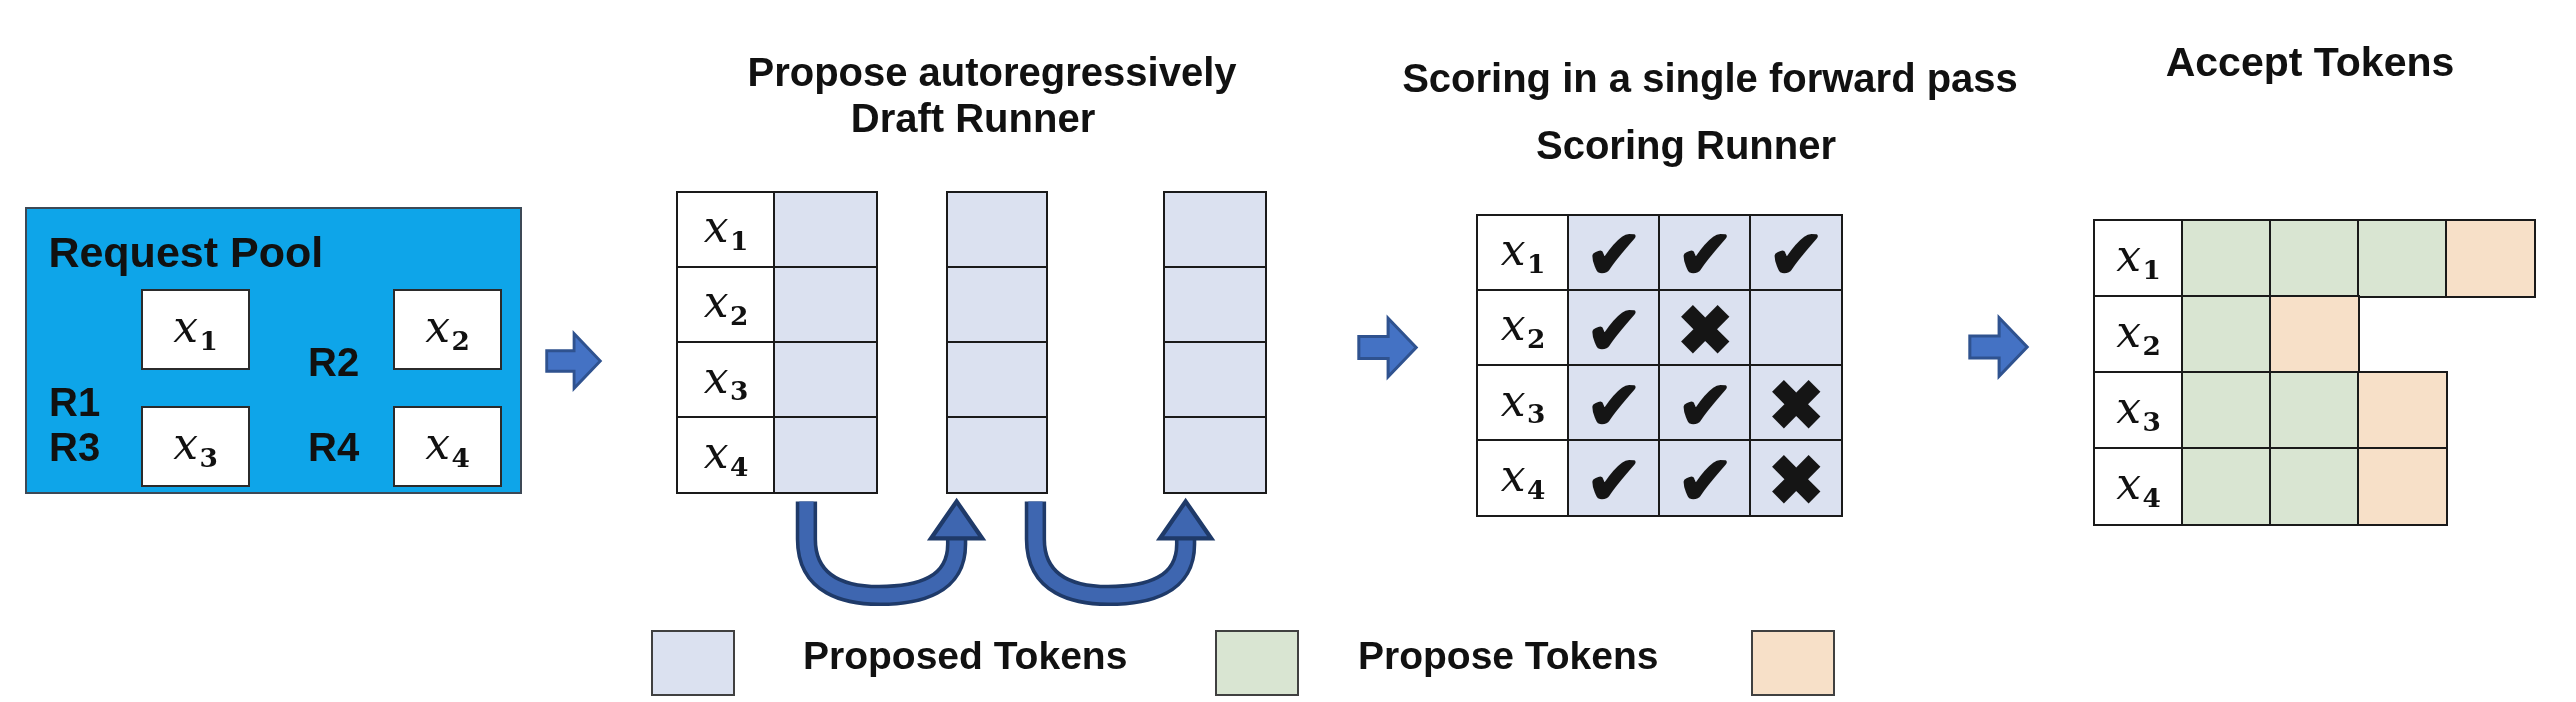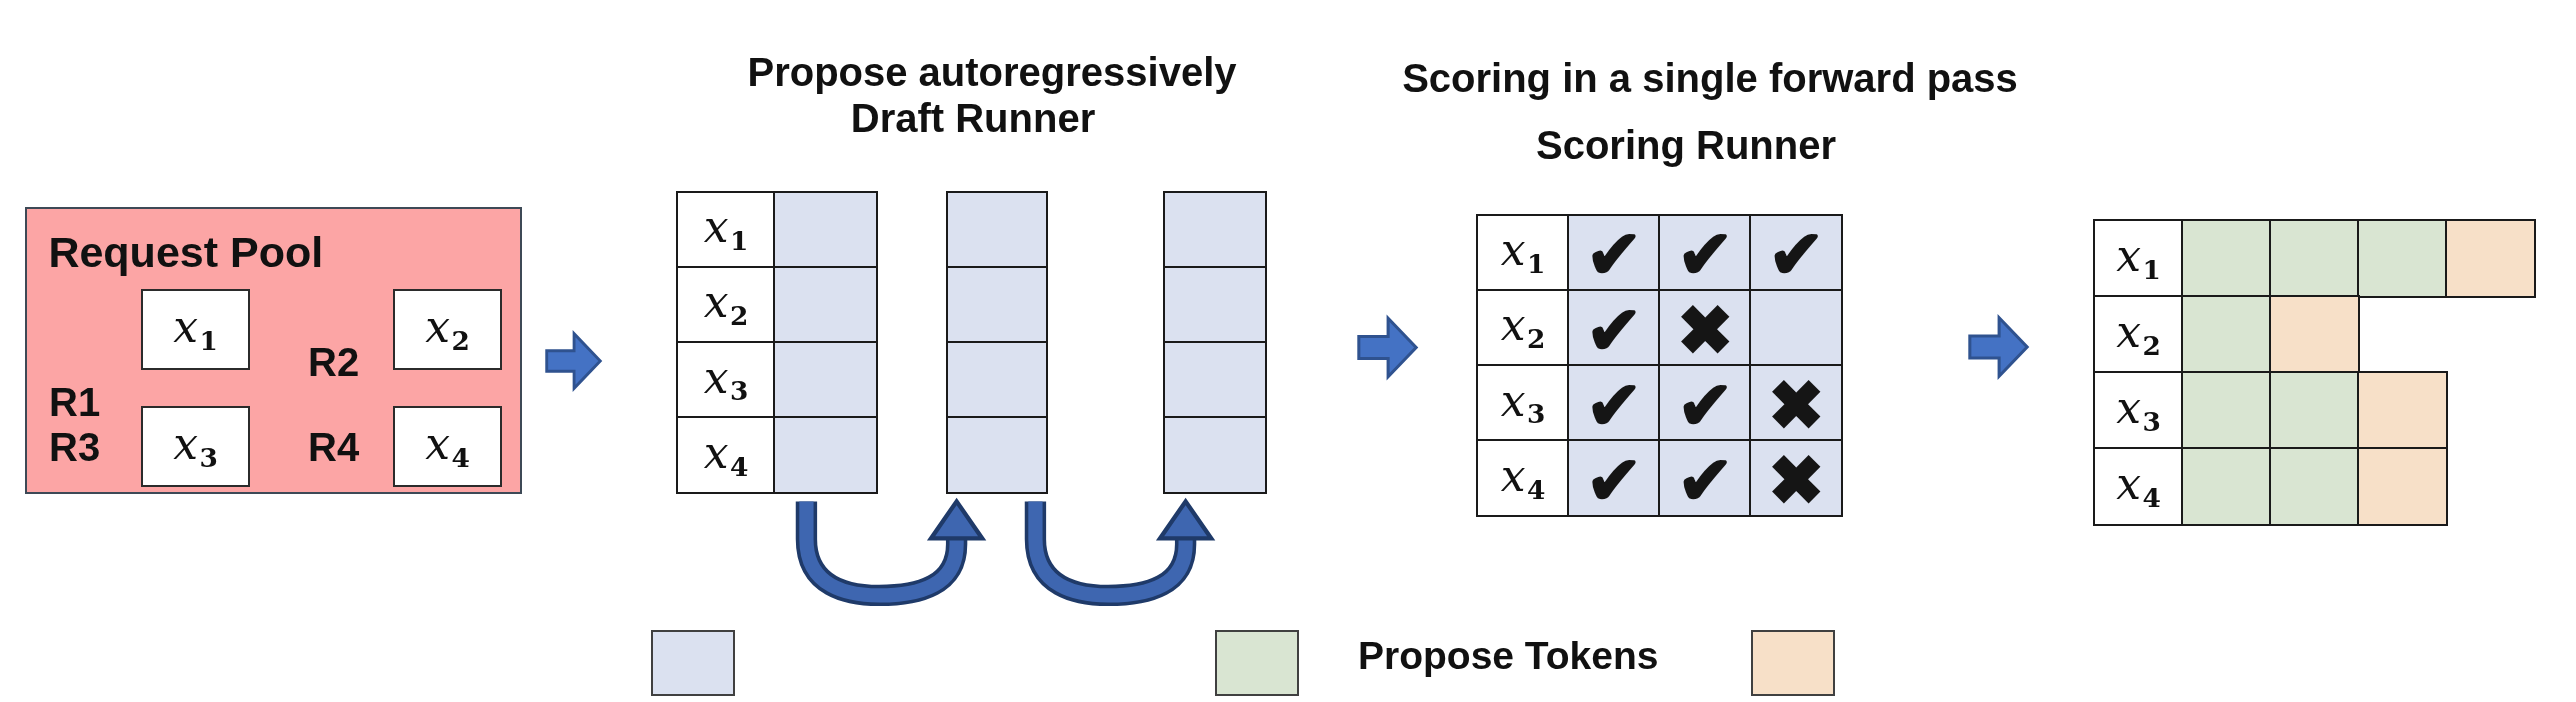--- a/index.html
+++ b/index.html
@@ -15,21 +15,21 @@
   }
   html,body{margin:0;padding:0;background:#ffffff;}
   body{width:2576px;height:703px;font-family:"Liberation Sans",sans-serif;color:#111;}
   .canvas{position:relative;width:2576px;height:703px;overflow:hidden;background:#fff;padding-left:47px;}
 
   
   .h{position:absolute;font-size:40px;font-weight:600;white-space:nowrap;transform:translateX(-50%);line-height:1.1;}
   .h.accept{font-size:41px;font-weight:700;}
 
   
-  .pool{position:absolute;left:25px;top:207px;width:497px;height:287px;border:2.9px solid var(--pool-border);box-sizing:border-box;background:#fca5a5;}
+  .pool{position:absolute;left:25px;top:207px;width:497px;height:287px;border:2.9px solid var(--pool-border);box-sizing:border-box;background:#0ea5e9;}
   .pool-title{position:absolute;left:21.4px;top:18.6px;font-size:43px;font-weight:600;white-space:nowrap;}
   .req-id{position:absolute;font-size:40px;font-weight:600;line-height:1;}
   .tok-box{position:absolute;width:109px;height:81px;border:2.1px solid #2b2b2b;box-sizing:border-box;display:flex;align-items:center;justify-content:center;background:#fff;}
 
   
   .math{font-family:"DejaVu Serif",serif;font-style:italic;font-size:44px;line-height:1;white-space:nowrap;}
   .math sub{font-style:normal;font-size:0.6em;vertical-align:-0.3em;margin-left:1.4px;font-weight:600;}
 
   
   .grid{position:absolute;}
@@ -63,20 +63,21 @@
 </style>
 </head>
 <body>
 
 <div class="canvas">
 
   <div class="h" style="left:992px;top:50px;">Propose autoregressively</div>
   <div class="h" style="left:973px;top:96px;">Draft Runner</div>
   <div class="h" style="left:1710px;top:56px;">Scoring in a single forward pass</div>
   <div class="h" style="left:1686px;top:123px;">Scoring Runner</div>
+  <div class="h accept" style="left:2310px;top:40px;">Accept Tokens</div>
 
   <div class="pool">
     <div class="pool-title">Request Pool</div>
 
     <span class="req-id" style="left:22px;top:133px;margin-top:40px;">R1</span>
     <div class="tok-box" style="left:114px;top:80px;">
       <span class="math"><i>x</i><sub>1</sub></span>
     </div>
 
     <span class="req-id" style="left:281px;top:133px;">R2</span>
@@ -241,20 +242,21 @@
       <div class="cell lbl">
           <span class="math"><i>x</i><sub>4</sub></span>
         </div>
       <div class="cell data" data-type="accepted"></div>
       <div class="cell data" data-type="accepted"></div>
       <div class="cell data" data-type="bonus"></div>
     </div>
   </div>
 
   <div class="sw" style="left:651px;background:var(--blue);"></div>
+  <div class="legend-label" style="left:803px;">Proposed Tokens</div>
 
   <div class="sw" style="left:1215px;background:var(--green);"></div>
   <div class="legend-label" style="left:1358px;">Propose Tokens</div>
 
   <div class="sw" style="left:1751px;background:var(--orange);"></div>
 
 </div>
 
 
 </body></html>

